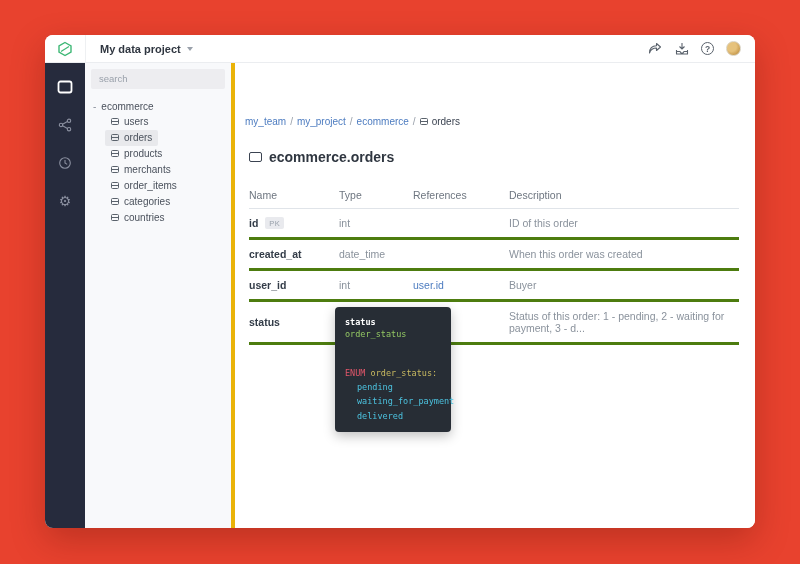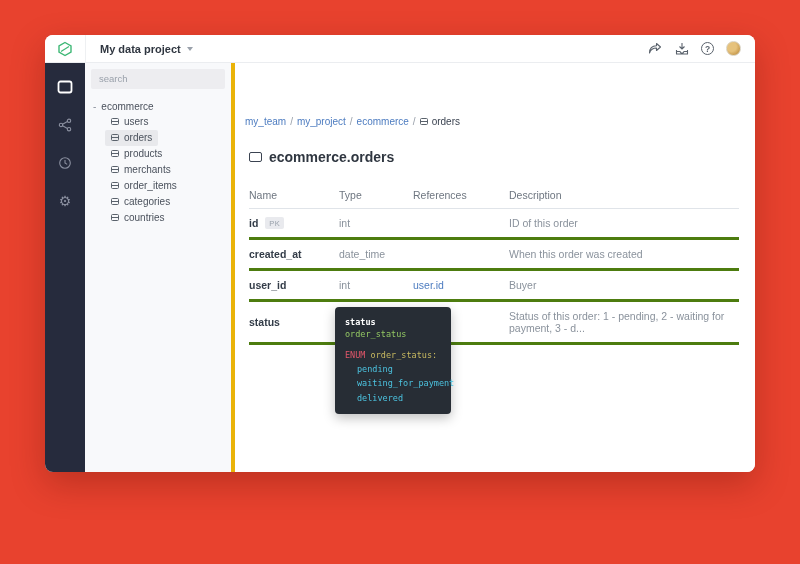--- a/index.html
+++ b/index.html
@@ -4,21 +4,21 @@
 <style>
   * { margin:0; padding:0; box-sizing:border-box; }
   html,body { width:800px; height:564px; }
   body {
     background:#e8422e;
     font-family:"Liberation Sans", sans-serif;
     position:relative;
     overflow:hidden;
   }
   .window {
-    position:absolute; left:45px; top:35px; width:710px; height:437px;
+    position:absolute; left:45px; top:35px; width:710px; height:493px;
     background:#fff; border-radius:8px; overflow:hidden;
     box-shadow:0 12px 34px rgba(80,10,0,.28);
   }
   
   .topbar {
     height:28px; background:#fff; border-bottom:1px solid #ebedf0;
     display:flex; align-items:center; position:relative; z-index:5;
   }
   .logo-wrap { width:40px; display:flex; align-items:center; justify-content:center; }
   .topbar-divider { width:1px; height:28px; background:#eef0f2; }
@@ -106,21 +106,21 @@
     position:absolute; left:290px; top:272px; width:116px;
     background:#272d35; border-radius:4px; padding:9px 10px 10px 10px;
     font-family:"DejaVu Sans Mono", monospace; font-size:8.5px; line-height:1.45;
     box-shadow:0 4px 12px rgba(0,0,0,.25); z-index:10;
   }
   .tt-kw1 { color:#ffffff; font-weight:bold; }
   .tt-type { color:#93c763; }
   .tt-enum { color:#e2566a; margin-top:7px; display:inline-block; }
   .tt-ename { color:#c8b960; }
   .tt-val { color:#4cc3e0; padding-left:12px; margin-top:2px; }
-  .tt-line2 { margin-top:1px; }
+  .tt-line2 { margin-top:19px; }
 </style>
 </head>
 <body>
 
 <div class="window">
 
   <div class="topbar">
     <div class="logo-wrap">
       <svg width="16" height="16" viewBox="0 0 16 16">
         <polygon points="8,1.5 14,5 14,11 8,14.5 2,11 2,5" fill="none" stroke="#3eb876" stroke-width="1.4"></polygon>

